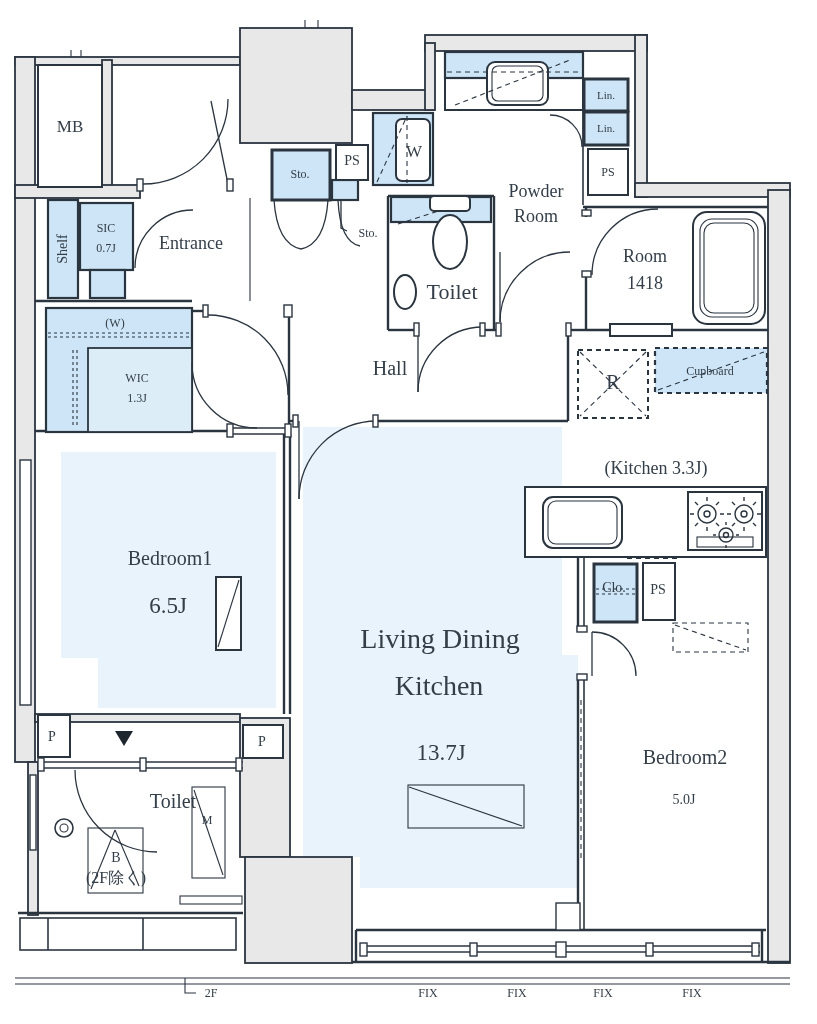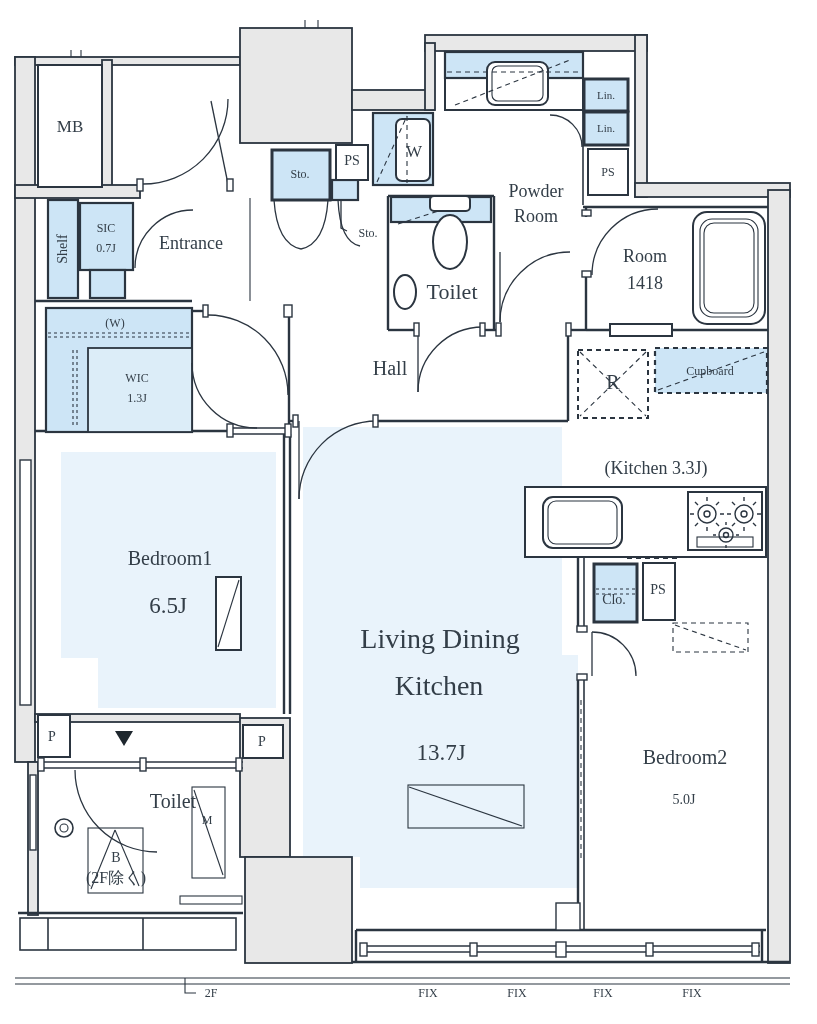--- a/index.html
+++ b/index.html
@@ -287,21 +287,21 @@
     <div class="lbl s18" style="left:452px;top:292px">Toilet</div>
     <div class="lbl s20" style="left:390px;top:368px">Hall</div>
     <div class="lbl s13" style="left:606px;top:95px">Lin.</div>
     <div class="lbl s13" style="left:606px;top:128px">Lin.</div>
     <div class="lbl s15" style="left:608px;top:172px">PS</div>
     <div class="lbl s19" style="left:645px;top:256px">Room</div>
     <div class="lbl s19" style="left:645px;top:283px">1418</div>
     <div class="lbl s20" style="left:613px;top:382px">R</div>
     <div class="lbl s15" style="left:710px;top:371px">Cupboard</div>
     <div class="lbl s19" style="left:656px;top:468px">(Kitchen 3.3J)</div>
-    <div class="lbl s14" style="left:614px;top:600px">Clo.</div>
+    <div class="lbl s14" style="left:614px;top:588px">Clo.</div>
     <div class="lbl s14" style="left:658px;top:590px">PS</div>
     <div class="lbl s20" style="left:685px;top:757px">Bedroom2</div>
     <div class="lbl s22" style="left:684px;top:800px">5.0J</div>
     <div class="lbl s21" style="left:440px;top:639px">Living Dining</div>
     <div class="lbl s21" style="left:439px;top:686px">Kitchen</div>
     <div class="lbl s23" style="left:441px;top:752px">13.7J</div>
     <div class="lbl s15" style="left:428px;top:993px">FIX</div>
     <div class="lbl s15" style="left:517px;top:993px">FIX</div>
     <div class="lbl s15" style="left:603px;top:993px">FIX</div>
     <div class="lbl s15" style="left:692px;top:993px">FIX</div>

